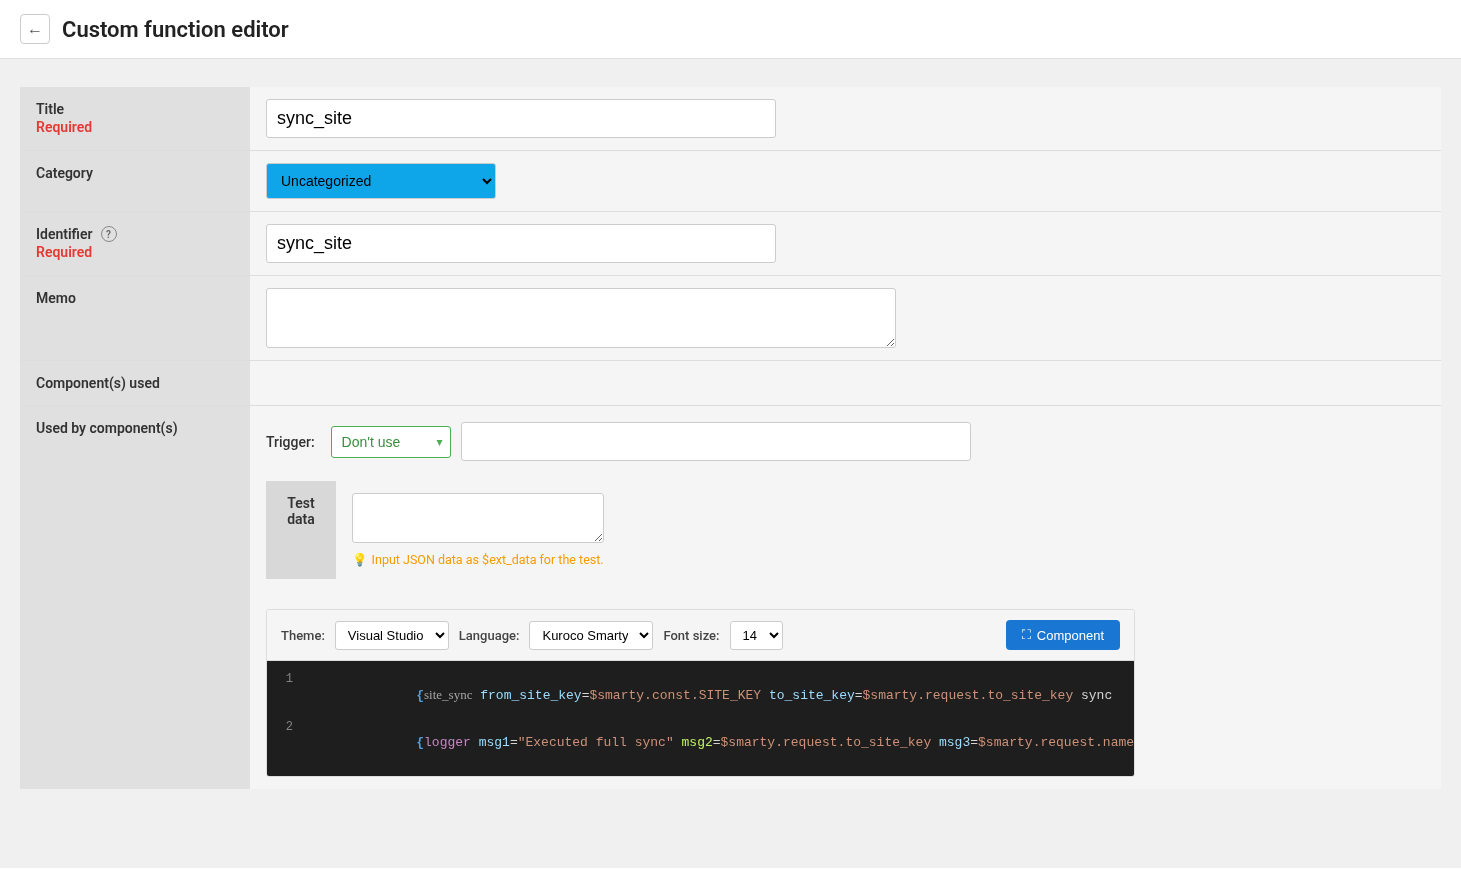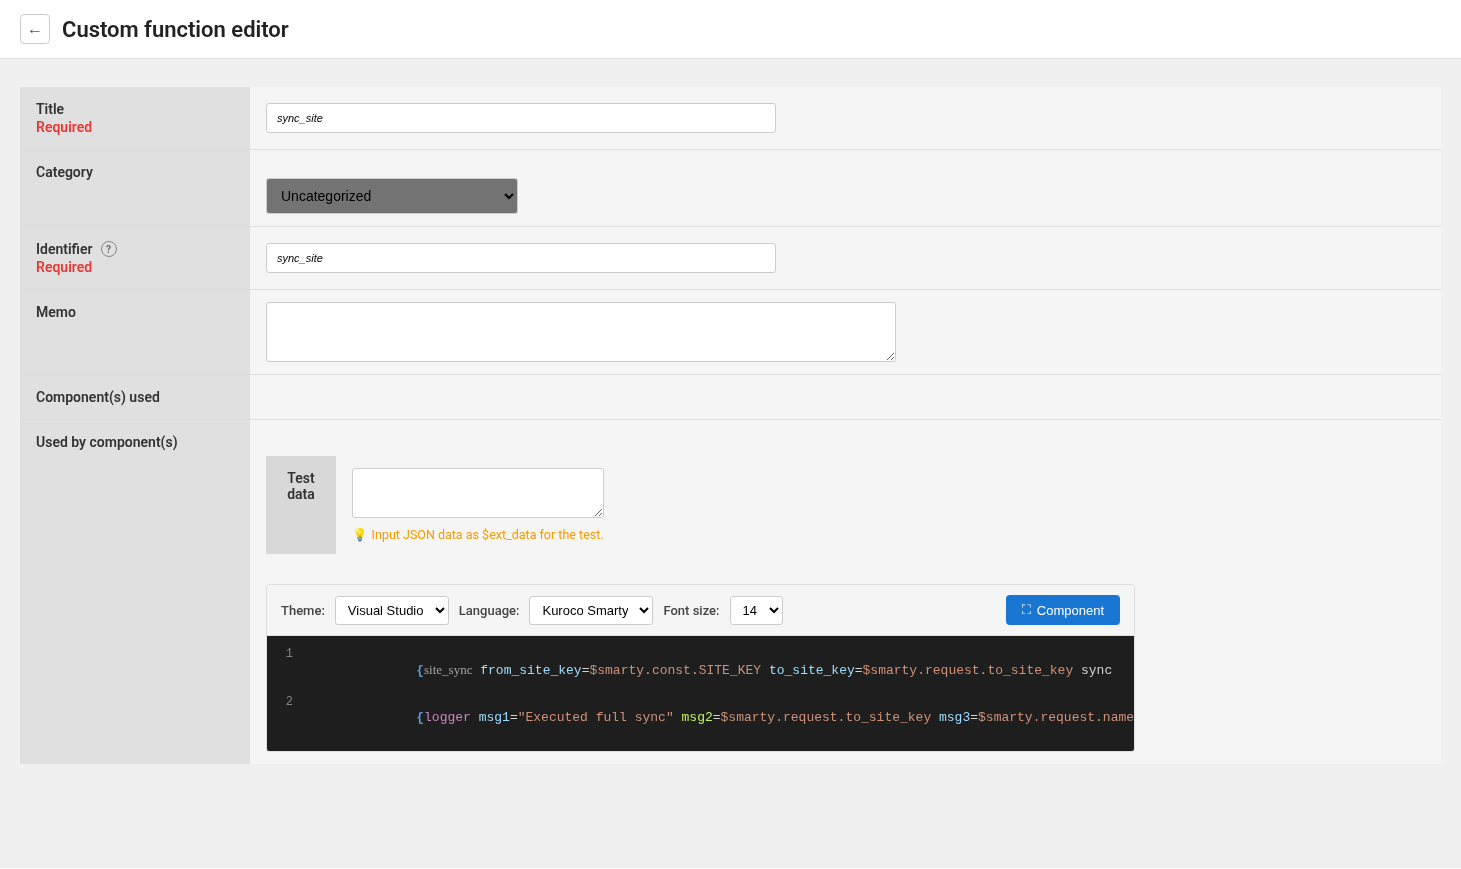--- a/index.html
+++ b/index.html
@@ -75,35 +75,33 @@
       align-items: flex-start;
     }
     .form-value.center {
       align-items: center;
     }
     input[type="text"] {
       width: 510px;
       padding: 8px 10px;
       border: 1px solid #ccc;
       border-radius: 3px;
-      font-size: 11px;
+      font-size: 18px;
       background: #fff;
       outline: none;
-      font-style: italic;
     }
     select.category-select {
-      width: 252px;
+      width: 230px;
       padding: 8px 10px;
       border: 1px solid #ccc;
       border-radius: 3px;
       font-size: 14px;
-      background: #737373;
+      background: #0ea5e9;
       cursor: pointer;
       appearance: auto;
-      margin-top: 16px;
     }
     textarea.memo-field {
       width: 630px;
       height: 60px;
       padding: 8px 10px;
       border: 1px solid #ccc;
       border-radius: 3px;
       font-size: 14px;
       background: #fff;
       resize: vertical;
@@ -319,20 +317,32 @@
     <div class="form-value">
     </div>
   </div>
 
   <div class="form-row" style="border-bottom:none;">
     <div class="form-label">
       <span>Used by component(s)</span>
     </div>
     <div class="form-value" style="flex-direction:column; padding-top:16px;">
 
+      <div class="trigger-row">
+        <span class="trigger-label-text">Trigger:</span>
+        <div class="trigger-select-wrapper">
+          <select class="trigger-select">
+            <option>Don't use</option>
+            <option>Before save</option>
+            <option>After save</option>
+          </select>
+          <span class="trigger-select-icon">▾</span>
+        </div>
+        <input type="text" class="trigger-input" value="" style="">
+      </div>
 
       <div class="test-section" style="margin-top:20px; margin-bottom:10px;">
         <div class="test-label-col">
           <span>Test data</span>
         </div>
         <div class="test-content-col">
           <textarea class="test-data-field" style=""></textarea>
           <div class="test-hint">
             <span>💡</span>
             <span>Input JSON data as $ext_data for the test.</span>

